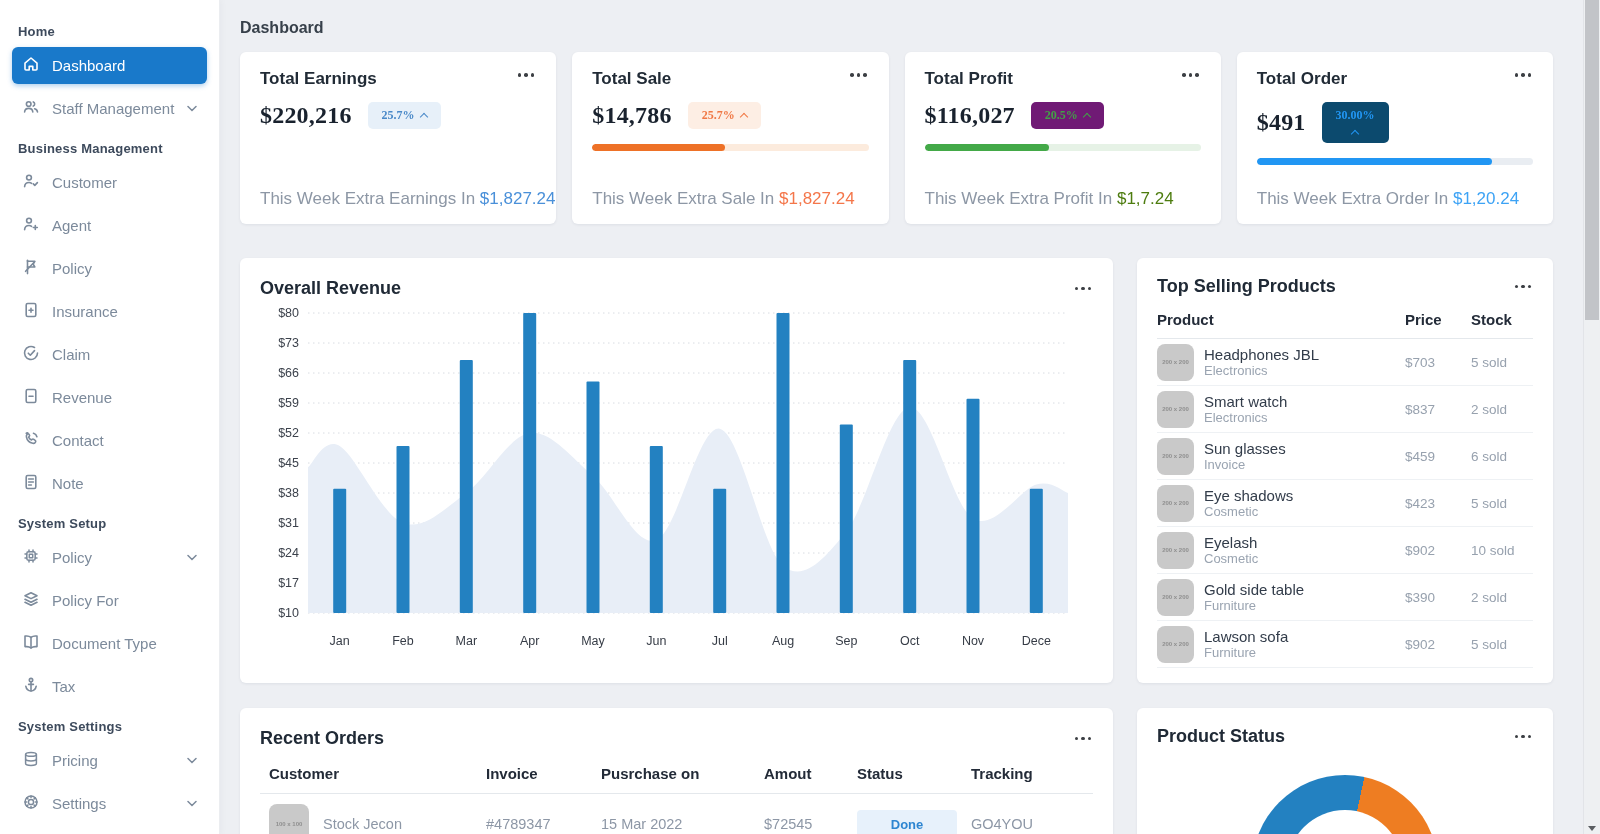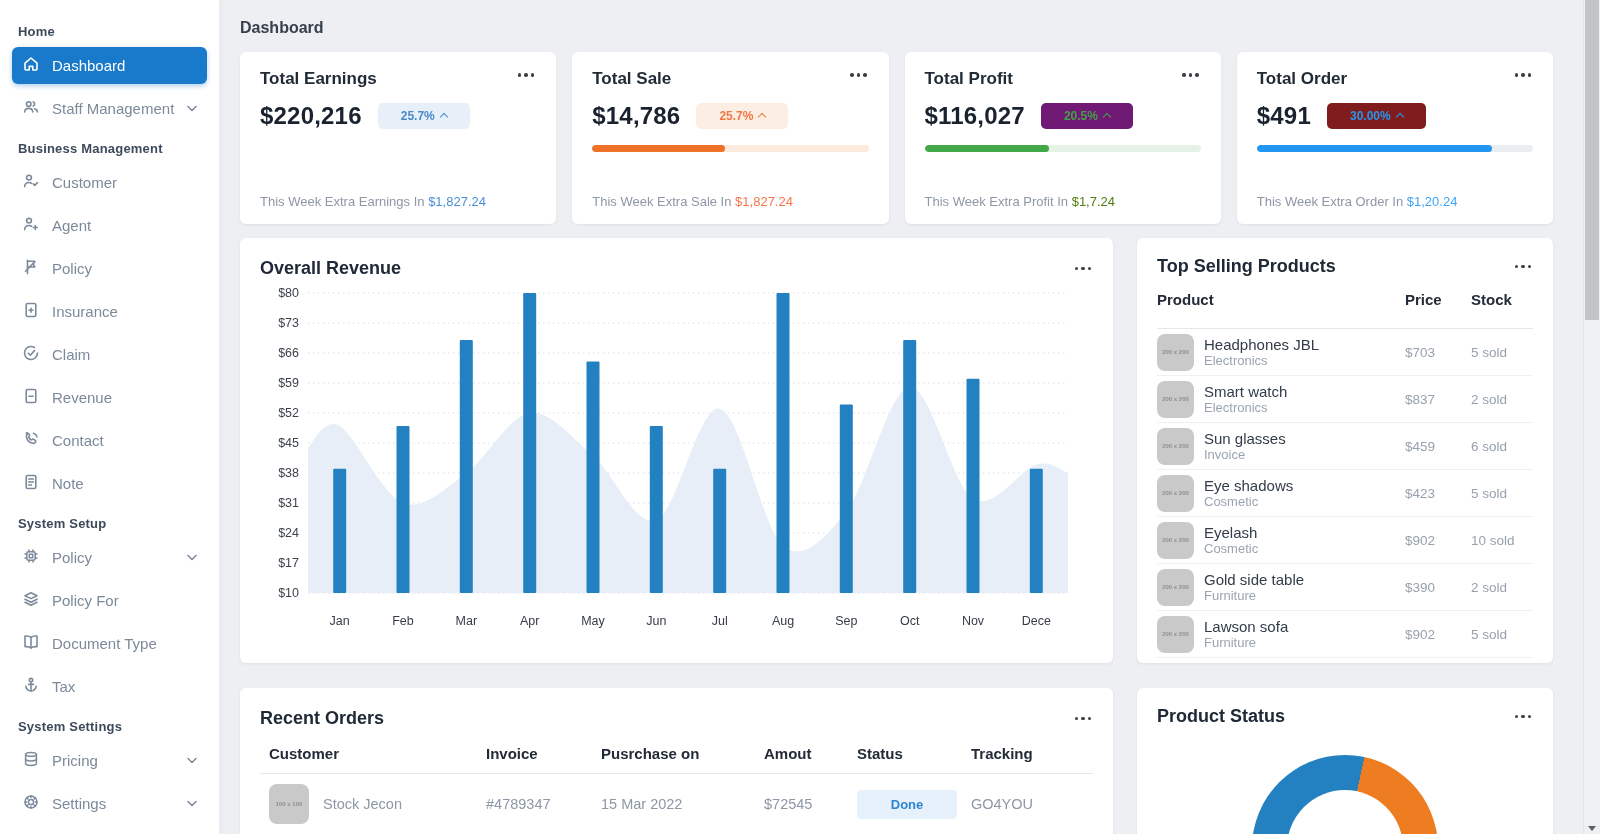--- a/index.html
+++ b/index.html
@@ -26,43 +26,43 @@
 
   
   .dots { display:flex; gap:3px; align-items:center; cursor:pointer; padding:4px 2px; }
   .dots i { width:3.5px; height:3.5px; border-radius:50%; background:#3c3f44; display:block; }
 
   
   .stats-row { display:grid; grid-template-columns:repeat(4,1fr); gap:16px; }
   .stat-card { height:172px; padding:17px 20px; position:relative; }
   .stat-head { display:flex; justify-content:space-between; align-items:flex-start; }
   .stat-title { font-size:17px; font-weight:bold; color:#212b36; }
-  .stat-value-row { display:flex; align-items:center; gap:16px; margin-top:13px; }
+  .stat-value-row { display:flex; align-items:center; gap:16px; margin-top:13px;font-family:Liberation Serif, serif; }
   .stat-value { font-size:24px; font-weight:bold; color:#19222e; letter-spacing:.2px; }
-  .badge { font-size:12px; font-weight:bold; padding:6px 23px; border-radius:5px;
+  .badge { font-size:12px; font-weight:bold; padding:6px 14px; border-radius:5px;
            display:inline-flex; align-items:center; gap:6px;text-align:right; }
   .chev-up { width:6px; height:6px; border-left:1.6px solid; border-top:1.6px solid;
              transform:rotate(45deg); display:inline-block; margin-top:2px; }
   .progress { height:7px; border-radius:4px; margin-top:15px; overflow:hidden; }
   .progress i { display:block; height:100%; border-radius:4px; }
-  .stat-caption { position:absolute; left:20px; bottom:15px; font-size:13px; color:#8d97a5; }
-
-  
-  .mid-row { display:grid; grid-template-columns:1fr 416px; gap:24px; margin-top:14px; }
+  .stat-caption { position:absolute; left:20px; bottom:15px; font-size:17px; color:#8d97a5; }
+
+  
+  .mid-row { display:grid; grid-template-columns:1fr 416px; gap:24px; margin-top:34px; }
   .bot-row { display:grid; grid-template-columns:1fr 416px; gap:24px; margin-top:25px; }
   .panel-head { display:flex; justify-content:space-between; align-items:center; }
   .panel-title { font-size:18px; font-weight:bold; color:#202a36; }
 
   .revenue-card { height:425px; padding:20px 20px 10px 20px; }
   .products-card { height:425px; padding:18px 20px; overflow:hidden; }
   .orders-card  { height:300px; padding:20px; }
   .status-card  { height:300px; padding:18px 20px; }
 
   
-  .pt-head { display:flex; margin-top:14px; padding-bottom:20px; border-bottom:1px solid #e4e8ec;
+  .pt-head { display:flex; margin-top:14px; padding-bottom:10px; border-bottom:1px solid #e4e8ec;
              font-size:15px; font-weight:bold; color:#232b38; }
   .pt-row  { display:flex; align-items:center; padding:4px 0; height:47px; border-bottom:1px solid #eef1f4; }
   .col-product { flex:1; display:flex; align-items:center; gap:10px; }
   .col-price { width:66px; font-size:13.5px; color:#97a1ae; }
   .col-stock { width:62px; font-size:13.5px; color:#97a1ae; }
   .pt-head .col-price, .pt-head .col-stock { color:#232b38; font-size:15px; }
   .thumb { width:37px; height:37px; border-radius:8px; background:#c9c9c9; flex-shrink:0;
            display:flex; align-items:center; justify-content:center;
            font-size:6px; color:#8f8f8f; font-weight:bold; }
   .p-name { font-size:15px; color:#323c4a; line-height:1.15; }
@@ -343,21 +343,21 @@
         <div class="stat-head">
           <span class="stat-title">Total Order</span>
           <span class="dots">
               <i></i>
               <i></i>
               <i></i>
             </span>
         </div>
         <div class="stat-value-row">
           <span class="stat-value">$491</span>
-          <span class="badge" style="background: #7f1d1d; color: rgb(33, 150, 243);">
+          <span class="badge" style="background: #0c4a6e; color: rgb(33, 150, 243); flex-direction: column;">
               <span>30.00%</span>
               <i class="chev-up"></i>
             </span>
         </div>
         <div class="progress" style="background: rgb(233, 237, 242);">
             <i style="width: 85%; background: rgb(33, 150, 243);"></i>
           </div>
         <div class="stat-caption"><span>This Week Extra Order In</span> <span class="cap-val" style="color: rgb(61, 163, 245);">$1,20.24</span></div>
       </div>
     </div>

